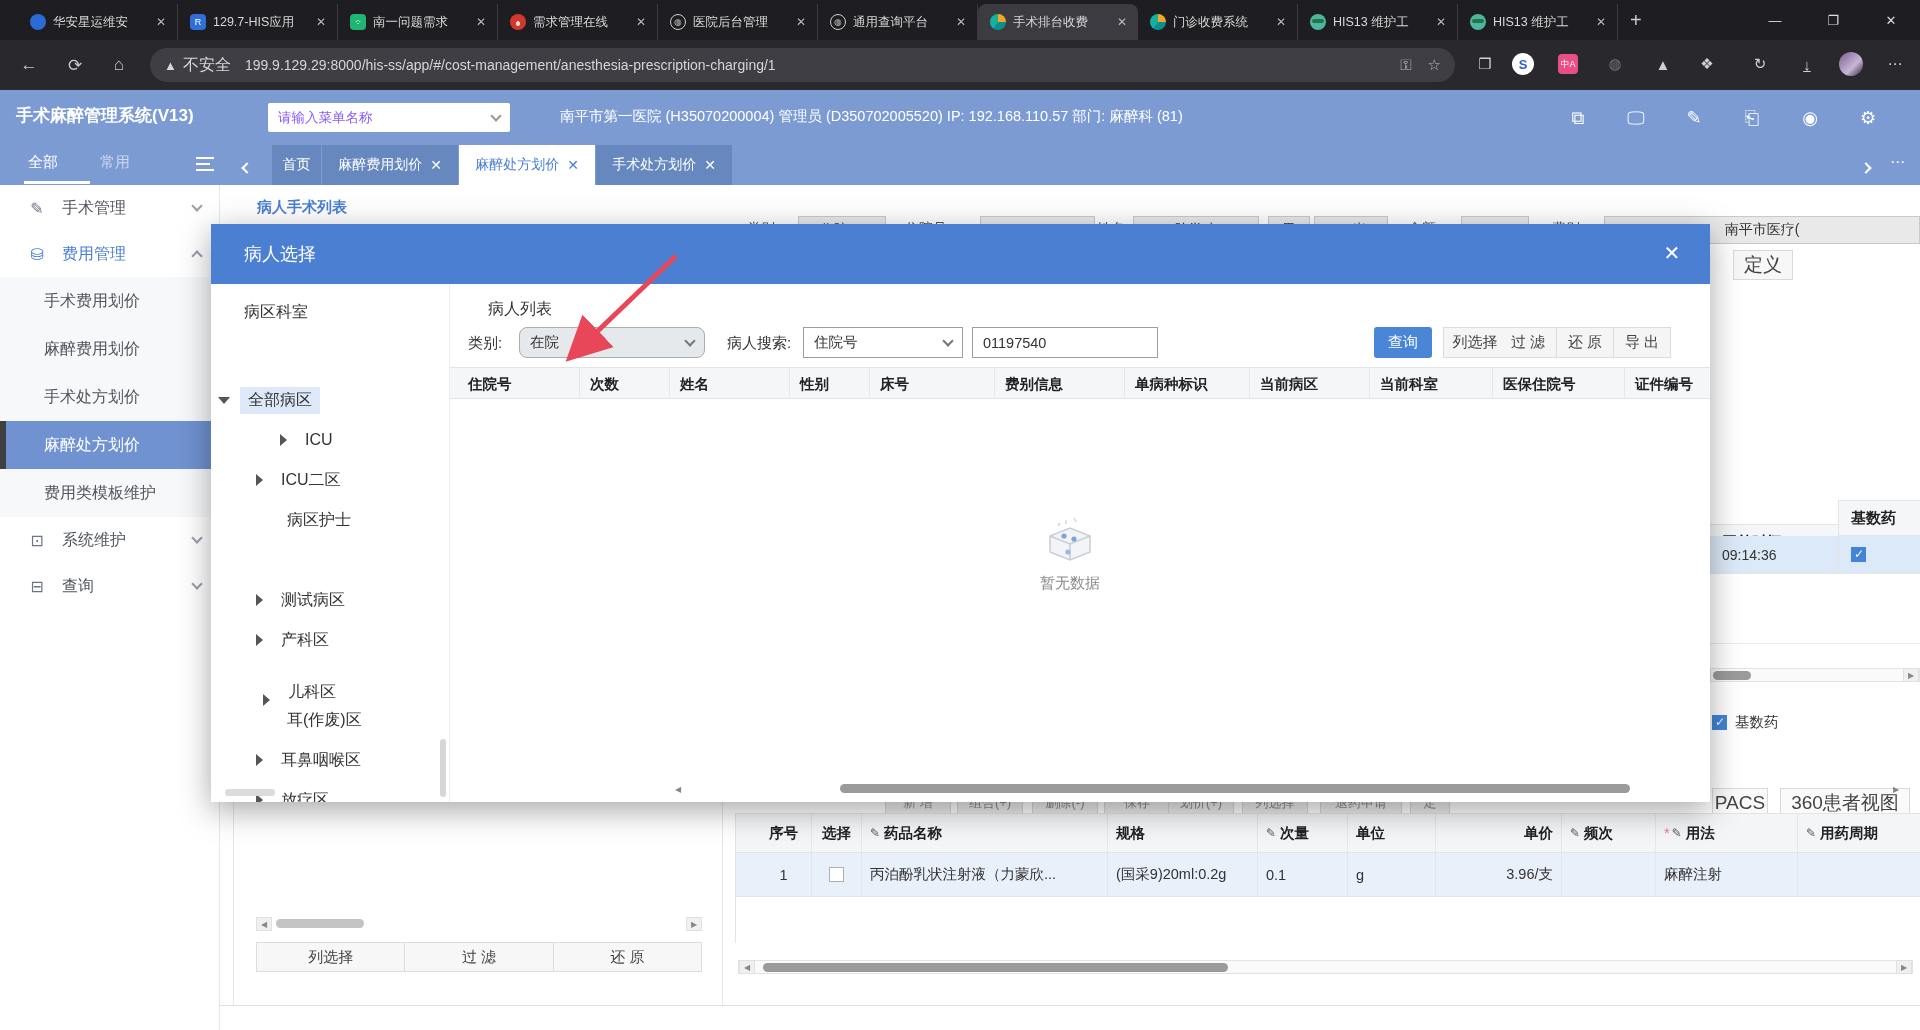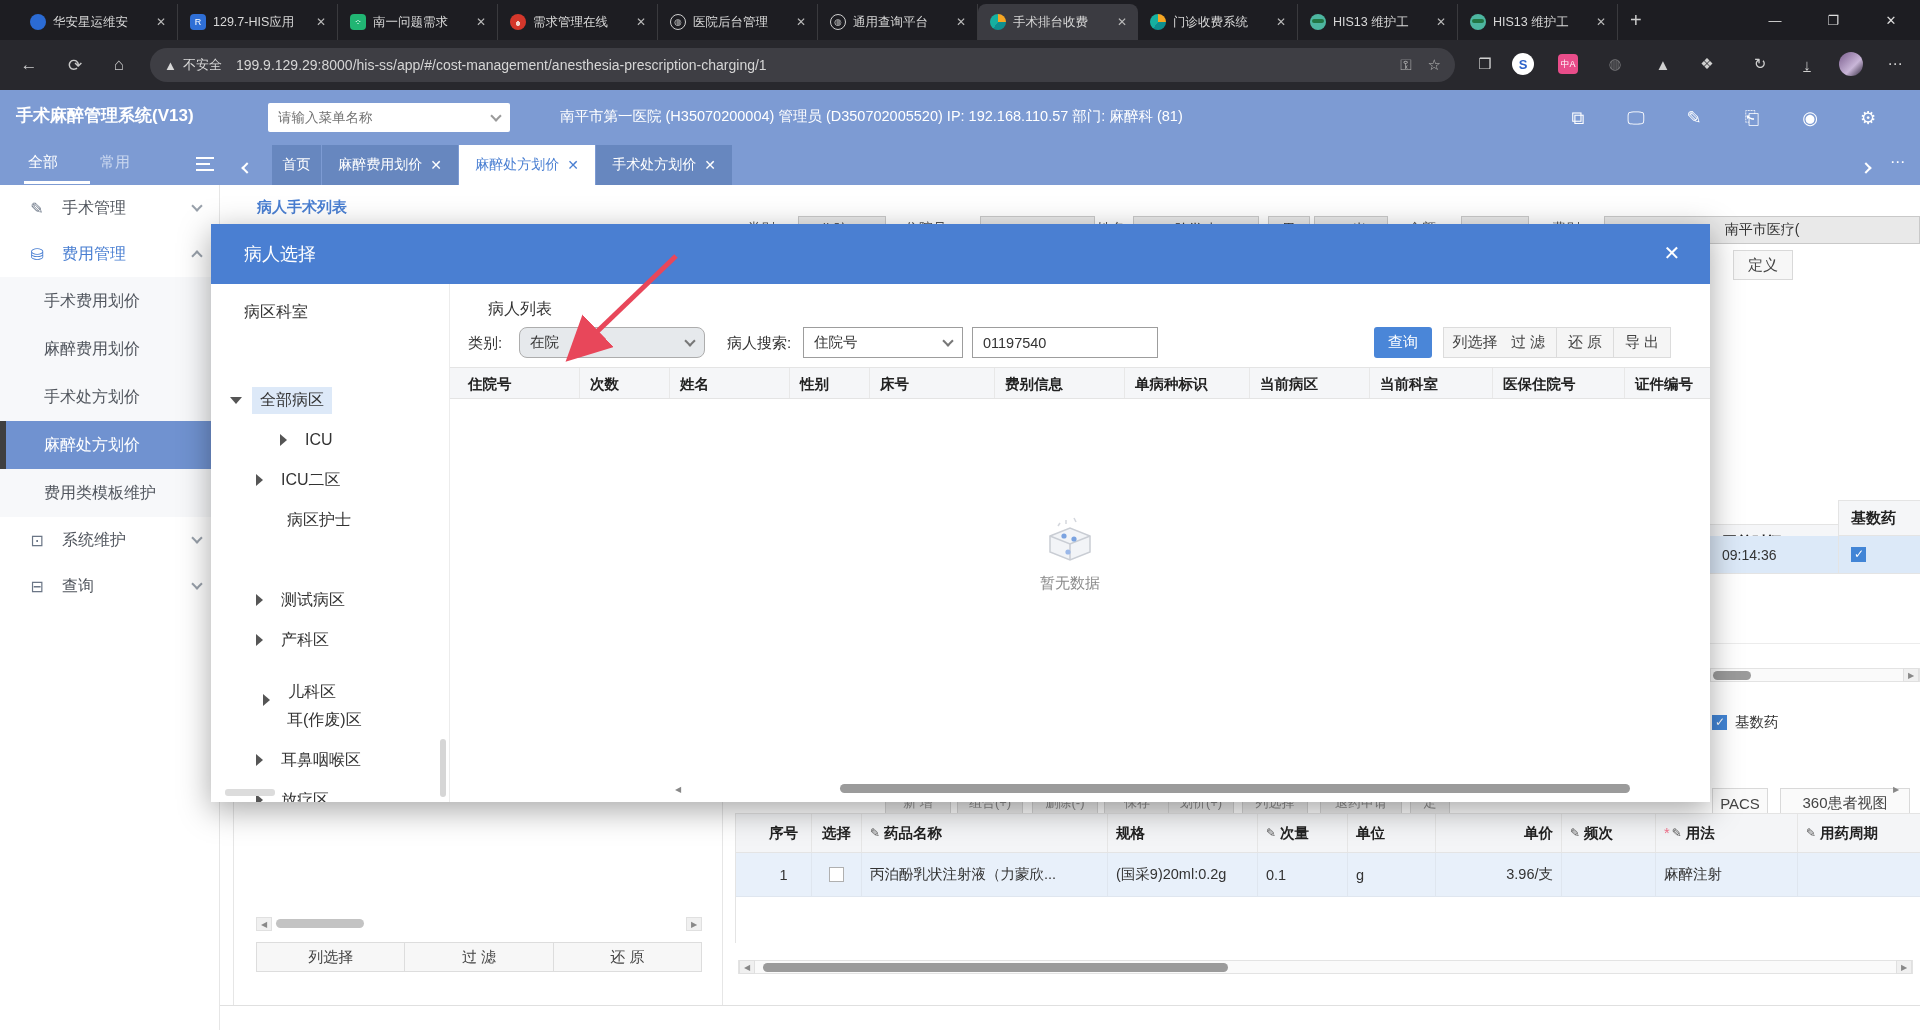--- a/index.html
+++ b/index.html
@@ -21,32 +21,32 @@
   .fav.avatarfav::after{ content:""; position:absolute; left:2px; right:2px; top:5px; height:4px; background:#274; border-radius:2px; }
   .fav.globe { border-radius:50%; border:1.5px solid #cfcfcf; color:#cfcfcf; background:transparent; }
   .newtab { color:#ccc; font-size:20px; align-self:center; margin-left:12px; }
   #win-controls { position:absolute; right:0; top:0; height:40px; display:flex; }
   #win-controls .wc { width:58px; height:40px; display:flex; align-items:center; justify-content:center; color:#ddd; font-size:13px; }
 
   #chrome-nav { left:0; top:40px; width:1920px; height:50px; background:#28282d; display:flex; align-items:center; color:#c9c9c9; }
   .navic { font-size:17px; width:34px; text-align:center; color:#c9c9c9; }
   #url-pill { position:absolute; left:150px; top:48px; width:1305px; height:34px; background:#3e3e44; border-radius:17px; display:flex; align-items:center; color:#d6d6d6; font-size:14px; padding:0 14px; }
   #url-pill .warn { color:#d8d8d8; font-size:13px; margin-right:6px; }
-  #url-pill .sec { font-size:13px; margin-right:14px; color:#d8d8d8; }
+  #url-pill .sec { font-size:16px; margin-right:14px; color:#d8d8d8; }
   #url-pill .addr { flex:1; white-space:nowrap; overflow:hidden; }
   #url-pill .pillic { margin-left:16px; font-size:15px; color:#bbb; }
   .extic { position:absolute; top:49px; width:30px; height:30px; display:flex; align-items:center; justify-content:center; color:#d0d0d0; font-size:15px; }
   .scircle { width:22px; height:22px; border-radius:50%; background:#fff; color:#2d62c9; font-weight:bold; font-size:13px; display:flex; align-items:center; justify-content:center; }
   .transq { width:20px; height:20px; border-radius:4px; background:#e94d8a; color:#fff; font-size:9px; display:flex; align-items:center; justify-content:center; }
   .avatarc { width:24px; height:24px; border-radius:50%; background:linear-gradient(135deg,#7a5d8d,#c9b6d8 60%,#2d2438); }
 
   
   #app-header { left:0; top:90px; width:1920px; height:55px; background:#7d9bd3; color:#fff; }
   #app-title { left:16px; top:14px; font-size:17px; font-weight:bold; }
-  #menu-search { left:268px; top:13px; width:242px; height:29px; background:#fff; border-radius:2px; color:#737373; font-size:13.5px; display:flex; align-items:center; padding:0 10px; justify-content:space-between; }
+  #menu-search { left:268px; top:13px; width:242px; height:29px; background:#fff; border-radius:2px; color:#8b5cf6; font-size:13.5px; display:flex; align-items:center; padding:0 10px; justify-content:space-between; }
   #hospital-info { left:560px; top:17px; font-size:14.5px; white-space:nowrap; }
   .hdric { top:14px; width:28px; height:28px; color:#fff; display:flex; align-items:center; justify-content:center; }
 
   
   #menu-row { left:0; top:145px; width:1920px; height:40px; background:#7d9bd3; }
   .mview { top:8px; font-size:15px; color:#fff; }
   .mview.dim { color:#ccd9f0; }
   #view-underline { left:24px; top:36px; width:66px; height:3px; background:#fff; }
   .hamb { top:12px; width:18px; height:14px; border-top:2px solid #fff; border-bottom:2px solid #fff; }
   .hamb::after { content:""; position:absolute; left:0; right:4px; top:4px; height:2px; background:#fff; }
@@ -66,21 +66,21 @@
   .sgroup.blue, .sgroup.blue .gic { color:#4a7fd2; }
   .ssub { position:relative; height:48px; display:flex; align-items:center; padding-left:44px; font-size:16px; color:#51565e; background:#f7f8fa; }
   .ssub.active { background:#7092d0; color:#fff; }
   .ssub.active::before { content:""; position:absolute; left:0; top:0; bottom:0; width:6px; background:#3f3f3f; }
 
   
   #content { left:220px; top:185px; width:1700px; height:845px; background:#fff; }
   .graybox { position:absolute; height:28px; background:#e9e9e9; border:1px solid #c9c9c9; color:#333; font-size:14px; display:flex; align-items:center; justify-content:center; padding:0 6px; white-space:nowrap; overflow:hidden; }
   .flabel { position:absolute; top:20px; font-size:14px; color:#555; white-space:nowrap; }
   #surg-list-title { left:37px; top:13px; color:#4a7fd2; font-size:15px; font-weight:bold; }
-  .panelbtn { position:absolute; height:30px; background:#f7f7f7; border:1px solid #d9d9d9; color:#444; font-size:15px; display:flex; align-items:center; justify-content:center; }
+  .panelbtn { position:absolute; height:30px; background:#f7f7f7; border:1px solid #d9d9d9; color:#444; font-size:19px; display:flex; align-items:center; justify-content:center; }
   .clippedbtn { position:absolute; top:603px; height:30px; background:#ececec; border:1px solid #d5d5d5; color:#8a8a8a; font-size:13px; display:flex; align-items:center; justify-content:center; white-space:nowrap; overflow:hidden; }
 
   
   .rp-hcell { position:absolute; top:315px; height:36px; background:#f5f6f8; border-top:1px solid #e4e4e4; border-bottom:1px solid #e4e4e4; font-weight:bold; color:#222; font-size:15px; display:flex; align-items:center; padding-left:12px; }
   .rp-row { position:absolute; top:351px; height:38px; background:#dce9f8; border-bottom:1px solid #e4e4e4; color:#333; font-size:14px; display:flex; align-items:center; padding-left:12px; }
   .cb { width:15px; height:15px; border:1px solid #b0b0b0; background:#fff; display:inline-block; position:relative; }
   .cb.checked { background:#4285d6; border-color:#4285d6; }
   .cb.checked::after { content:"✓"; position:absolute; left:2px; top:-1px; color:#fff; font-size:12px; }
 
   
@@ -455,21 +455,21 @@
 
   <div class="abs" id="modal">
     <div class="abs" id="modal-header">
       <div class="abs" id="modal-title">病人选择</div>
       <div class="abs" id="modal-close">✕</div>
     </div>
 
     <div class="abs" id="modal-left">
       <div class="abs" id="tree-title">病区科室</div>
       <div class="abs" id="tree-nodes" style="left:0; top:0; width:239px; height:518px; overflow:hidden;">
-          <div class="tnode selected" style="top: 96px; padding-left: 19px;">
+          <div class="tnode selected" style="top: 96px; padding-left: 7px;">
             <span class="tri down"></span>
             <span class="tlabel">全部病区</span>
           </div>
           <div class="tnode" style="top: 136px; padding-left: 69px;">
             <span class="tri right"></span>
             <span class="tlabel">ICU</span>
           </div>
           <div class="tnode" style="top: 176px; padding-left: 45px;">
             <span class="tri right"></span>
             <span class="tlabel">ICU二区</span>

